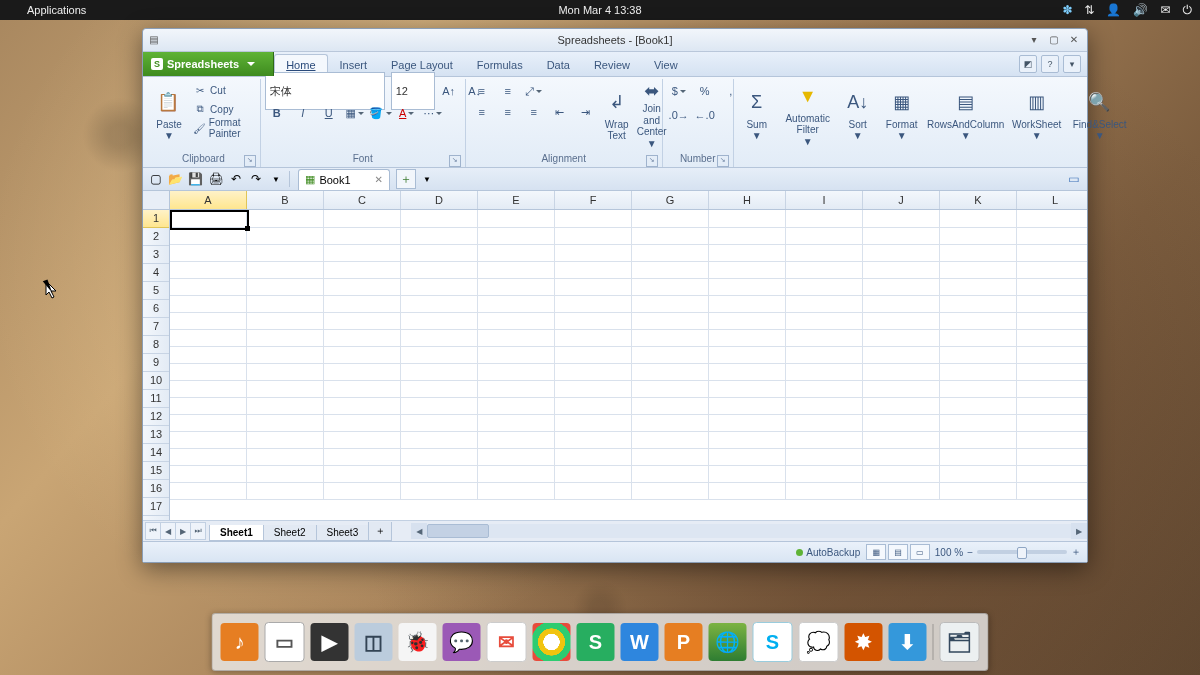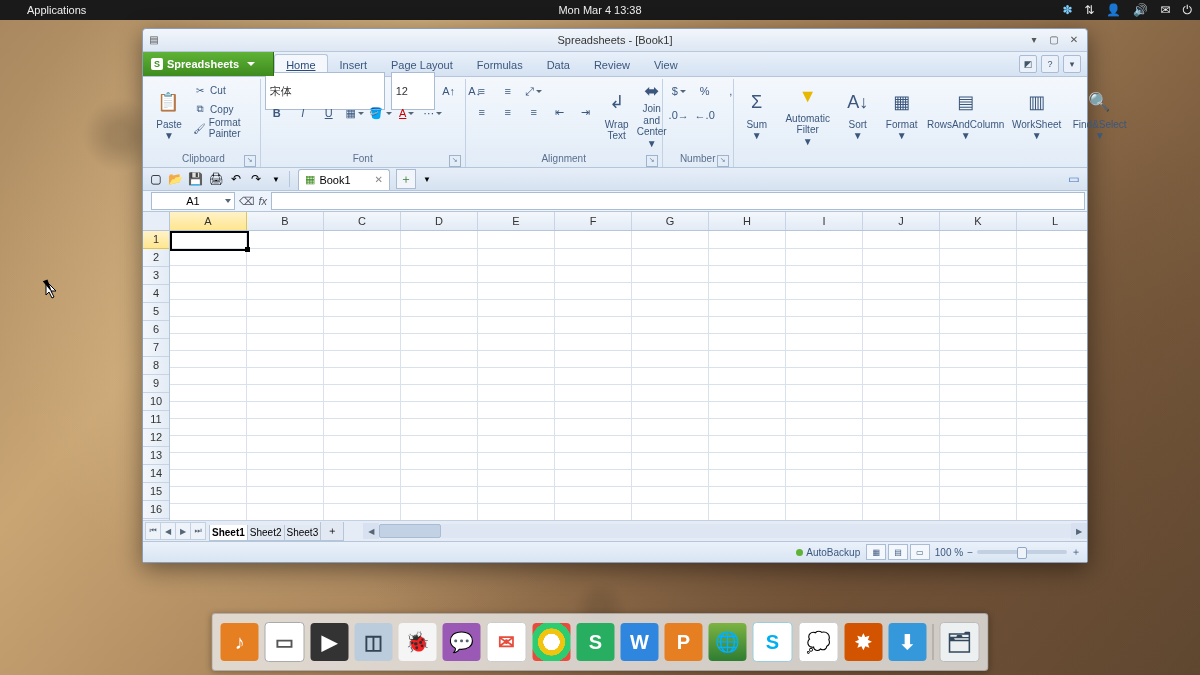--- a/index.html
+++ b/index.html
@@ -88,21 +88,21 @@
   .cells .cell{width:76px;height:17px;border-right:1px solid #d9e1ec;border-bottom:1px solid #d9e1ec;}
   .ch.sel,.rh.sel{background:linear-gradient(#fff2c8,#ffe68f);border-color:#e0c558;}
   .selcell{position:absolute;top:0;left:0;width:75px;height:16px;border:2px solid #000;pointer-events:none;}
   .selcell::after{content:"";position:absolute;right:-3px;bottom:-3px;width:5px;height:5px;background:#000;}
   .vscroll .arr, .hscroll .arr{height:16px;width:16px;background:#d7e1ef;display:flex;align-items:center;justify-content:center;font-size:8px;color:#567;}
   
   .sheetbar{height:20px;background:#e6ecf5;border-top:1px solid #c2d0e2;display:flex;align-items:center;}
   .navbtns{display:flex;padding:0 2px;}
   .navbtns span{width:14px;height:16px;display:flex;align-items:center;justify-content:center;font-size:8px;color:#567;border:1px solid #c2d0e2;background:#eef3fa;margin-right:-1px;}
   .stabs{display:flex;align-items:flex-end;height:100%;margin-left:2px;}
-  .stab{padding:2px 2px;font-size:10px;background:#e2e9f3;border:1px solid #b5c5da;border-top:none;margin-right:-1px;position:relative;top:0;}
+  .stab{padding:2px 10px;font-size:10px;background:#e2e9f3;border:1px solid #b5c5da;border-top:none;margin-right:-1px;position:relative;top:0;}
   .stab.active{background:#fff;font-weight:bold;}
   .stab.add{padding:2px 6px;}
   .hscroll{flex:1;display:flex;align-items:center;margin-left:20px;}
   .hscroll .track{flex:1;height:14px;background:#dde6f2;}
   .hscroll .thumb{width:60px;height:12px;background:#c3d1e4;border:1px solid #a9bcd4;border-radius:2px;}
   
   .status{height:20px;background:linear-gradient(#eaf1fa,#d9e5f3);border-top:1px solid #b5c5da;display:flex;align-items:center;justify-content:flex-end;gap:6px;padding:0 6px;font-size:10px;color:#3b577e;}
   .status .views span{width:18px;height:14px;border:1px solid #a9bcd4;display:inline-flex;align-items:center;justify-content:center;margin-right:-1px;background:#f4f8fd;font-size:8px;}
   .status .zoom{display:flex;align-items:center;gap:4px;}
   .status .slider{width:90px;height:4px;background:#c2d0e2;position:relative;border-radius:2px;}
@@ -285,28 +285,20 @@
         <span style="color:#3e8b1f">▦</span>
         <span>Book1</span>
         <span class="x">✕</span>
       </div>
       <div class="plus">＋</div>
       <span class="q" style="font-size:8px">▼</span>
       <span style="flex:1"></span>
       <span class="q" style="color:#3a6fb7">▭</span>
     </div>
 
-    <div class="fbar">
-      <div class="namebox">A1</div>
-      <div class="fxbtns">
-        <span>⌫</span>
-        <span style="font-style:italic">fx</span>
-      </div>
-      <div class="formula"></div>
-    </div>
 
     <div class="gridwrap">
       <div style="display:flex;flex-direction:column;flex:1">
         <div style="display:flex">
           <div class="corner"></div>
           <div class="colheads" id="colheads">
               <div class="ch sel">A</div>
               <div class="ch">B</div>
               <div class="ch">C</div>
               <div class="ch">D</div>

